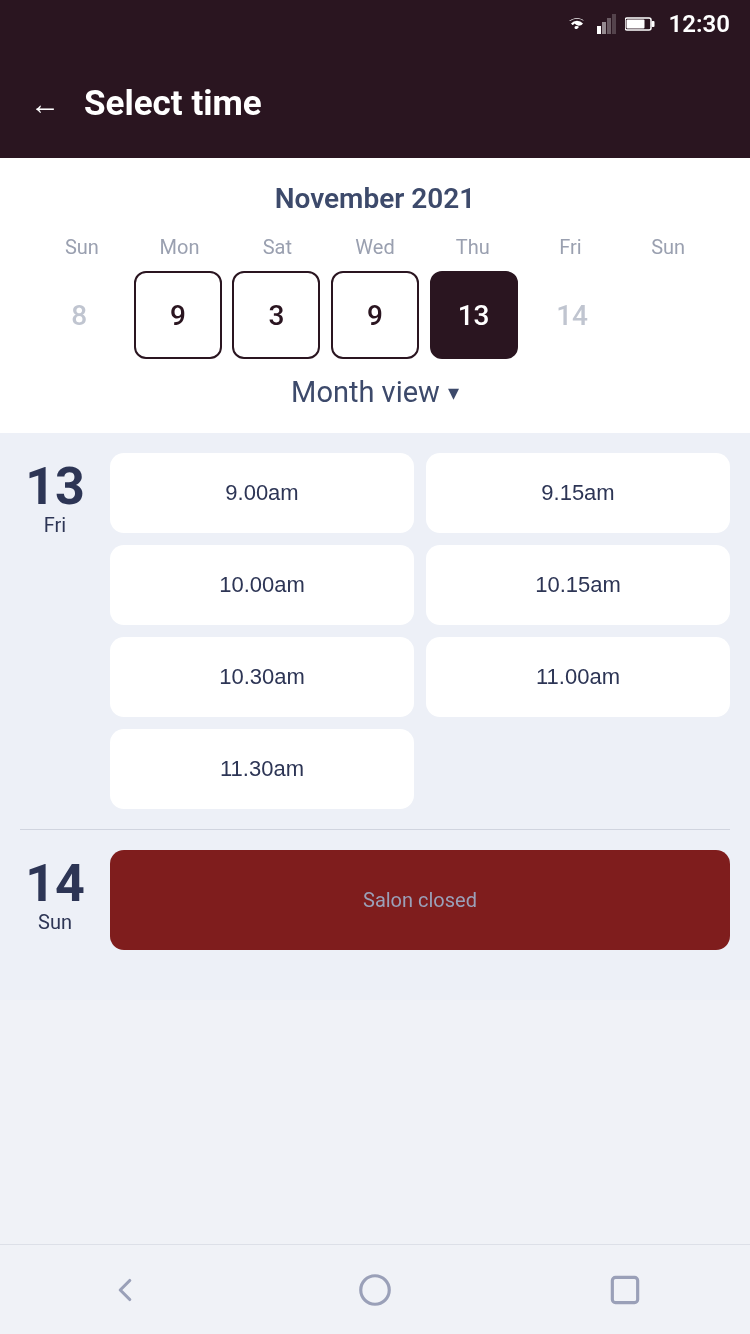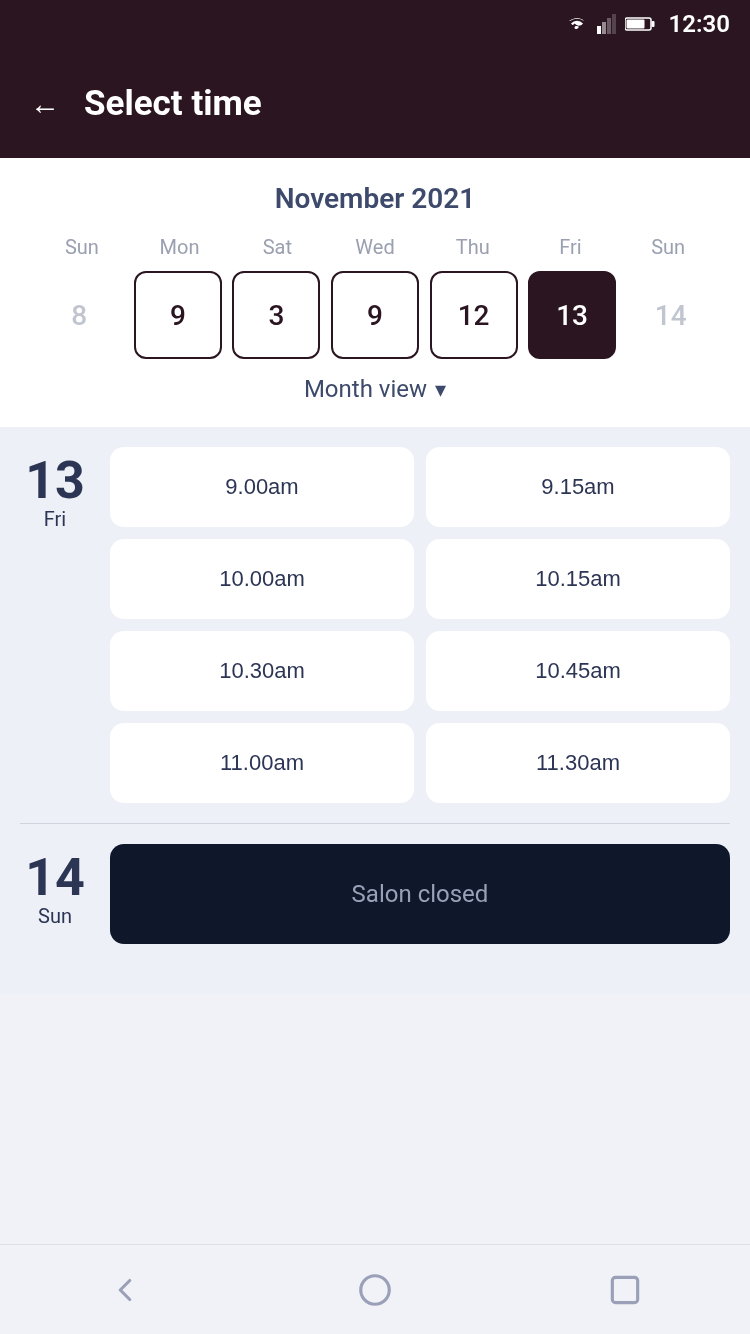--- a/index.html
+++ b/index.html
@@ -117,21 +117,21 @@
     
     .month-view-row {
       display: flex;
       align-items: center;
       justify-content: center;
       padding: 16px 0 8px;
       gap: 8px;
       cursor: pointer;
     }
     .month-view-label {
-      font-size: 24px;
+      font-size: 29px;
       color: #3d4a6b;
     }
     .chevron-down {
       color: #3d4a6b;
       font-size: 22px;
     }
 
     
     .timeslots-section {
       background: #edf0f7;
@@ -191,27 +191,27 @@
     }
 
     
     .salon-closed-block {
       display: flex;
       gap: 20px;
       margin-bottom: 20px;
     }
     .salon-closed-content {
       flex: 1;
-      background: #0f172a;
+      background: #7f1d1d;
       border-radius: 14px;
       height: 100px;
       display: flex;
       align-items: center;
       justify-content: center;
-      font-size: 24px;
+      font-size: 20px;
       color: #9aa0b8;
       font-weight: 400;
     }
 
     
     .bottom-nav {
       position: fixed;
       bottom: 0;
       width: 750px;
       height: 90px;
@@ -286,21 +286,20 @@
       <span class="weekday-label">Thu</span>
       <span class="weekday-label">Fri</span>
       <span class="weekday-label">Sun</span>
     </div>
 
     <div class="date-row">
       <div class="date-cell inactive">8</div>
       <div class="date-cell active">9</div>
       <div class="date-cell active">3</div>
       <div class="date-cell active">9</div>
-      <div class="date-cell active">12</div>
       <div class="date-cell selected">13</div>
       <div class="date-cell inactive">14</div>
     </div>
 
     <div class="month-view-row">
       <span class="month-view-label">Month view</span>
       <span class="chevron-down">▾</span>
     </div>
   </div>
 
@@ -310,21 +309,20 @@
       <div class="day-label">
         <span class="day-number">13</span>
         <span class="day-name">Fri</span>
       </div>
       <div class="timeslot-grid">
         <button class="timeslot-btn">9.00am</button>
         <button class="timeslot-btn">9.15am</button>
         <button class="timeslot-btn">10.00am</button>
         <button class="timeslot-btn">10.15am</button>
         <button class="timeslot-btn">10.30am</button>
-        <button class="timeslot-btn">10.45am</button>
         <button class="timeslot-btn">11.00am</button>
         <button class="timeslot-btn">11.30am</button>
       </div>
     </div>
 
     <div class="section-divider"></div>
 
     <div class="salon-closed-block">
       <div class="day-label">
         <span class="day-number">14</span>

